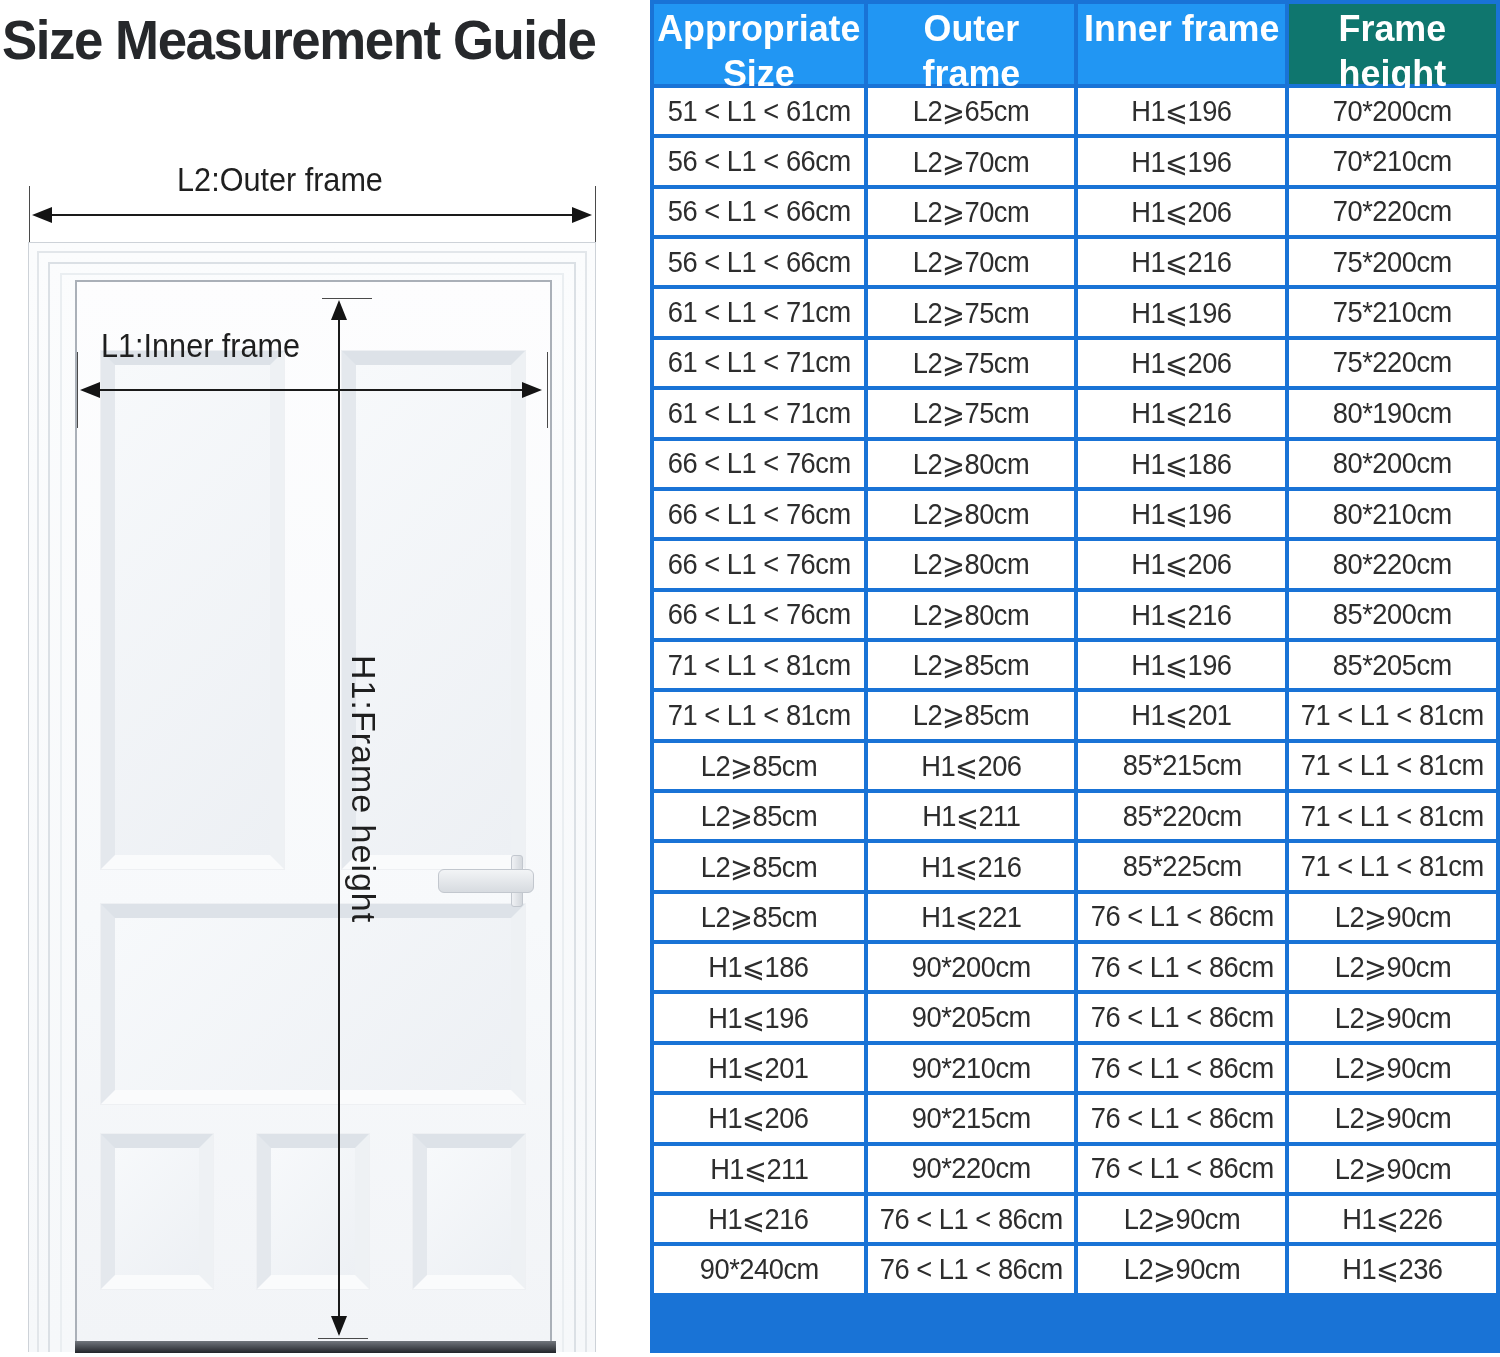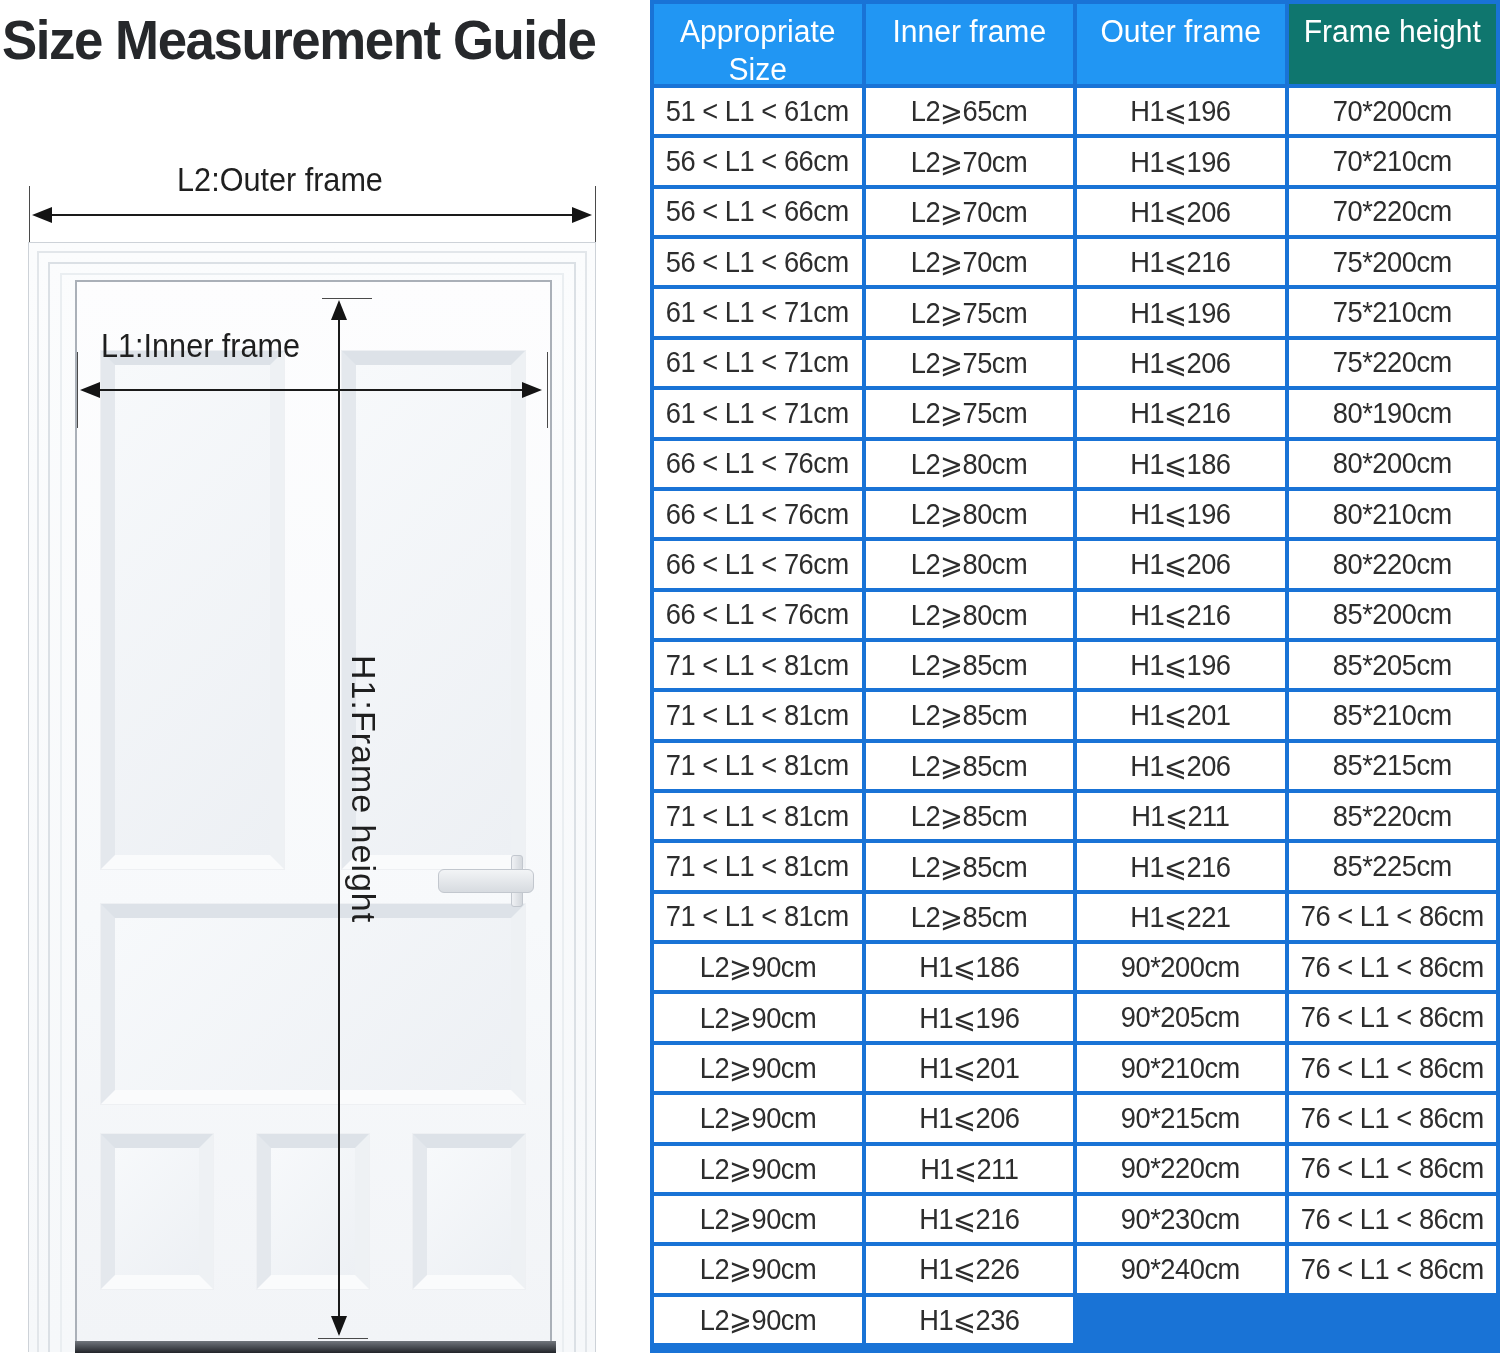--- a/index.html
+++ b/index.html
@@ -66,22 +66,22 @@
     background:linear-gradient(90deg,#eff1f4,#d3d7dc);border:1px solid #c2c7ce;box-sizing:border-box;
   }
   
   .size-table{
     position:absolute;left:650px;top:0;width:850px;height:1353px;box-sizing:border-box;
     display:grid;grid-template-columns:repeat(4,1fr);
     grid-template-rows:80px repeat(25,1fr);
     gap:4px;padding:4px 4px 10px 4px;background:#1973d6;
   }
   .header-cell{
-    display:flex;justify-content:center;align-items:flex-start;padding-top:9px;
-    color:#ffffff;font-weight:normal;font-size:31px;line-height:1.22;text-align:center;
+    display:flex;justify-content:center;align-items:flex-start;padding-top:2px;
+    color:#ffffff;font-weight:bold;font-size:37px;line-height:1.22;text-align:center;
     background:#2196f3;
   }
   .header-cell span{transform:scaleX(0.97);}
   .cell{
     background:#ffffff;display:flex;align-items:center;justify-content:center;
     font-size:29px;color:#2d2d2d;
   }
   .cell span{transform:scaleX(0.94);letter-spacing:-0.5px;white-space:nowrap;}
 </style>
 </head>
@@ -141,24 +141,24 @@
   <div class="ah ah-up" style="left:331px;top:300px;"></div>
   <div class="ah ah-down" style="left:331px;top:1316px;"></div>
   <div class="v-text" style="left:344px;top:655px;">H1:Frame height</div>
 </div>
 
 <div class="size-table" style="background: rgb(25, 115, 214);">
     <div class="header-cell" style="background: rgb(33, 150, 243);">
       <span>Appropriate Size</span>
     </div>
     <div class="header-cell" style="background: rgb(33, 150, 243);">
+      <span>Outer frame</span>
+    </div>
+    <div class="header-cell" style="background: rgb(33, 150, 243);">
       <span>Inner frame</span>
-    </div>
-    <div class="header-cell" style="background: rgb(33, 150, 243);">
-      <span>Outer frame</span>
     </div>
     <div class="header-cell" style="background: #0f766e;">
       <span>Frame height</span>
     </div>
     <div class="cell">
       <span>51 &lt; L1 &lt; 61cm</span>
     </div>
     <div class="cell">
       <span>L2⩾65cm</span>
     </div>
@@ -303,23 +303,20 @@
     <div class="cell">
       <span>71 &lt; L1 &lt; 81cm</span>
     </div>
     <div class="cell">
       <span>L2⩾85cm</span>
     </div>
     <div class="cell">
       <span>H1⩽201</span>
     </div>
     <div class="cell">
-      <span>85*210cm</span>
-    </div>
-    <div class="cell">
       <span>71 &lt; L1 &lt; 81cm</span>
     </div>
     <div class="cell">
       <span>L2⩾85cm</span>
     </div>
     <div class="cell">
       <span>H1⩽206</span>
     </div>
     <div class="cell">
       <span>85*215cm</span>
@@ -420,23 +417,20 @@
     <div class="cell">
       <span>76 &lt; L1 &lt; 86cm</span>
     </div>
     <div class="cell">
       <span>L2⩾90cm</span>
     </div>
     <div class="cell">
       <span>H1⩽216</span>
     </div>
     <div class="cell">
-      <span>90*230cm</span>
-    </div>
-    <div class="cell">
       <span>76 &lt; L1 &lt; 86cm</span>
     </div>
     <div class="cell">
       <span>L2⩾90cm</span>
     </div>
     <div class="cell">
       <span>H1⩽226</span>
     </div>
     <div class="cell">
       <span>90*240cm</span>

